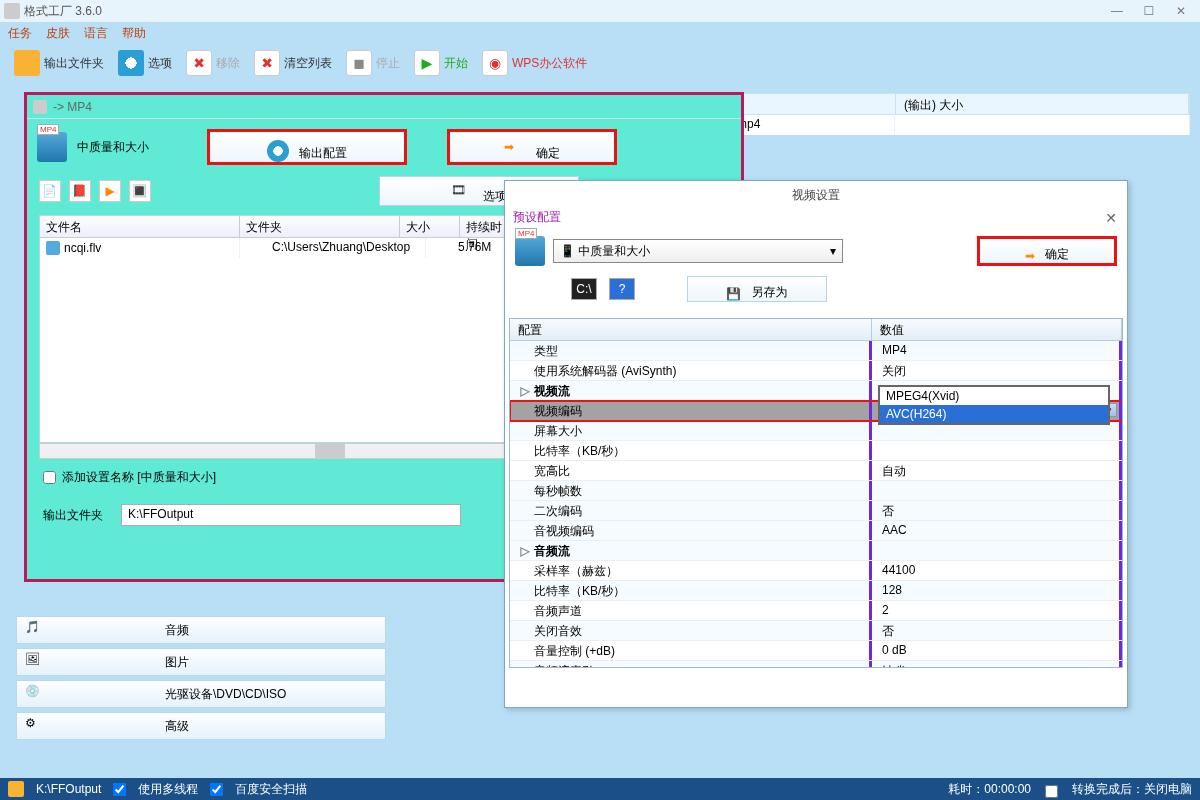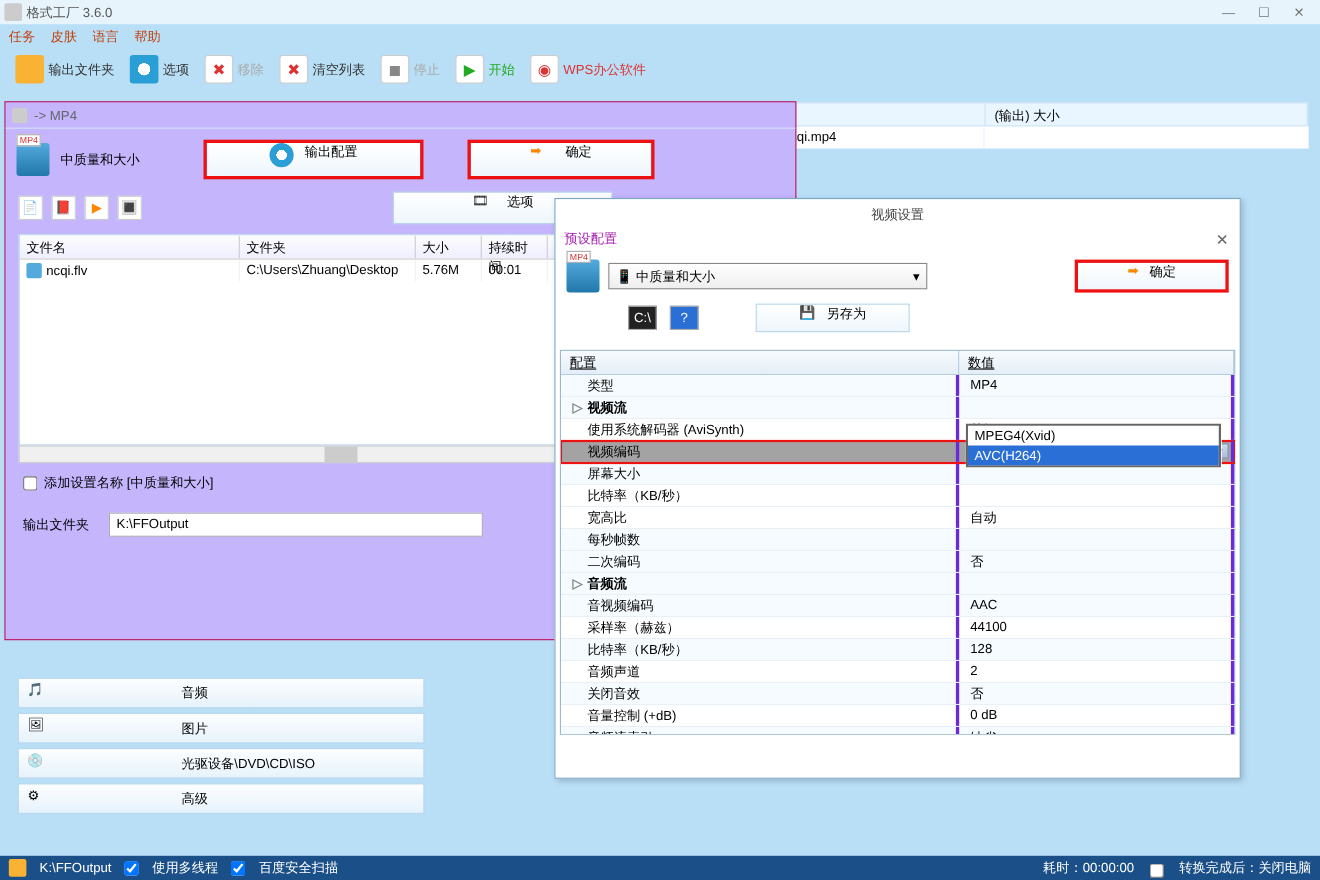--- a/index.html
+++ b/index.html
@@ -34,40 +34,40 @@
 .mainarea { position: absolute; left:0; right:0; top:82px; bottom:22px; }
 
 
 .qheader { position:absolute; left:355px; right:10px; top:11px; height:22px; display:flex; background:#eaf6ff; border:1px solid #c9e2f2; }
 .qheader > div { padding:3px 8px; border-right:1px solid #c9e2f2; white-space:nowrap; overflow:hidden;}
 .qrow { position:absolute; left:355px; right:10px; top:33px; height:20px; display:flex; background:#fff; }
 .qrow > div { padding:2px 8px; border-right:1px solid #eef; white-space:nowrap; overflow:hidden;}
 .col-src{width:120px;} .col-size{width:60px;} .col-state{width:100px;} .col-out{width:260px;} .col-osize{flex:1;}
 
 
-.mp4dlg { position:absolute; left:4px; top:10px; width:720px; height:490px; background:#c4b5fd; border:1px solid #be185d; }
+.mp4dlg { position:absolute; left:24px; top:10px; width:720px; height:490px; background:#5eead4; border:3px solid #be185d; }
 .mp4dlg .dlgtitle { height:24px; border-bottom:1px solid #d0e4f0; display:flex; align-items:center; padding:0 6px; color:#666; gap:6px;}
 .mp4dlg .dlgtitle .smico{width:14px;height:14px;background:#ccc;border-radius:2px;}
 .mp4dlg .toprow { display:flex; align-items:center; height:56px; padding:0 10px; gap:10px;}
 .mp4dlg .mp4icon{width:30px;height:30px;background:linear-gradient(#5ad,#27a);border-radius:3px;position:relative;}
 .mp4dlg .mp4icon::after{content:"MP4";position:absolute;top:-8px;left:0;font-size:8px;background:#fff;border:1px solid #aaa;padding:0 2px;color:#d33;}
-.bigbtn { height:36px; background:linear-gradient(#fff,#eef6fc); border:1px solid #b5d5ea; display:flex; align-items:flex-start; justify-content:center; gap:10px; cursor:pointer; padding:0 10px;}
+.bigbtn { height:36px; background:linear-gradient(#fff,#eef6fc); border:1px solid #b5d5ea; display:flex; align-items:flex-end; justify-content:center; gap:10px; cursor:pointer; padding:0 10px;}
 .bigbtn .bico{width:22px;height:22px;}
 .bigbtn.output{flex:0 0 200px;}
 .bigbtn.ok{flex:0 0 170px;}
 .frame-red { border:3px solid #e11; }
 
 .iconrow { display:flex; gap:8px; padding:0 12px; align-items:center; height:32px;}
 .iconrow .sico{width:22px;height:22px;border:1px solid #ccc;background:#fff;display:flex;align-items:center;justify-content:center;}
 .iconrow .optbtn{ margin-left:220px; width:200px; height:30px; }
 
-.filelist { margin:8px 12px 0 12px; border:1px solid #b5d5ea; height:192px; overflow:hidden; background:#fff;}
+.filelist { margin:8px 12px 0 12px; border:1px solid #b5d5ea; height:228px; overflow:hidden; background:#fff;}
 .filelist .hdr{display:flex;background:linear-gradient(#fdfdfd,#eef);border-bottom:1px solid #ccc;height:22px;}
 .filelist .hdr>div{padding:3px 6px;border-right:1px solid #ccc;}
-.filelist .row{display:flex;height:20px;}
+.filelist .row{display:flex;height:20px;gap:26px;}
 .filelist .row>div{padding:2px 6px;border-right:1px solid #f0f0f0;}
 .fc-name{width:200px;} .fc-folder{width:160px;} .fc-size{width:60px;} .fc-dur{width:60px;}
 .filelist .row .fc-name{display:flex;gap:4px;align-items:center;}
 .smfile{width:14px;height:14px;background:#5ad;border-radius:2px;}
 
 .scrollbar-h{height:16px;margin:0 12px;background:#f0f0f0;border:1px solid #ccc;position:relative;}
 .scrollbar-h .thumb{position:absolute;left:40%;width:30px;height:100%;background:#ccc;}
 
 .chkrow{padding:10px 16px;display:flex;align-items:center;gap:6px;}
 .chkrow input{width:13px;height:13px;}
@@ -89,21 +89,21 @@
 .viddlg .presetrow{display:flex;align-items:center;padding:4px 10px;gap:8px;}
 .viddlg .preseticon{width:30px;height:30px;background:linear-gradient(#5ad,#27a);border-radius:3px;position:relative;}
 .viddlg .preseticon::after{content:"MP4";position:absolute;top:-8px;left:0;font-size:8px;background:#fff;border:1px solid #aaa;padding:0 2px;color:#d33;}
 .viddlg .combo{flex:0 0 290px;height:24px;border:1px solid #888;background:linear-gradient(#fff,#eee);display:flex;align-items:center;padding:0 6px;justify-content:space-between;}
 .viddlg .okbtn{flex:0 0 140px;height:30px;}
 .viddlg .row2{display:flex;padding:6px 10px 10px 66px;gap:12px;align-items:center;}
 .viddlg .smbtn{width:26px;height:22px;border:1px solid #aaa;background:#eee;display:flex;align-items:center;justify-content:center;}
 .viddlg .savebtn{width:140px;height:26px;margin-left:40px;}
 
 .grid { margin:6px 4px 4px 4px; border:1px solid #9cb8cc; height:350px; overflow:hidden; position:relative;}
-.grid .ghd{display:flex;background:linear-gradient(#f7fbff,#e4eef6);height:22px;border-bottom:1px solid #b5cde0;text-decoration:underline;}
+.grid .ghd{display:flex;background:linear-gradient(#f7fbff,#e4eef6);height:22px;border-bottom:1px solid #b5cde0;}
 .grid .ghd>div{padding:3px 8px;border-right:1px solid #b5cde0;}
 .grid .gbody{overflow-y:auto;height:326px;}
 .grid .gr{display:flex;height:20px;border-bottom:1px solid #e8f0f6;background:#f6fbff;}
 .grid .gr.alt{background:#fff;}
 .grid .gr>div{padding:2px 10px;border-right:3px solid #6d28d9;white-space:nowrap;overflow:hidden;}
 .grid .gr.section{font-weight:bold;background:#f6fbff;}
 .gc-key{width:362px;} .gc-val{flex:1;}
 .grid .gr .tree{display:inline-block;width:10px;text-align:center;color:#888;margin-right:4px;}
 .grid .gr.hi{background:#a3a3a3;}
 .grid .dropdown-cell{position:relative;}
@@ -299,28 +299,28 @@
     <div class="grid">
       <div class="ghd">
         <div class="gc-key">配置</div>
         <div class="gc-val">数值</div>
       </div>
       <div class="gbody" id="gbody">
           <div class="gr">
             <div class="gc-key"><span class="tree"></span>类型</div>
             <div class="gc-val">MP4</div>
           </div>
+          <div class="gr alt">
+            <div class="gc-key"><span class="tree"></span>使用系统解码器 (AviSynth)</div>
+            <div class="gc-val">关闭</div>
+          </div>
           <div class="gr section">
             <div class="gc-key"><span class="tree">▷</span>视频流</div>
             <div class="gc-val"></div>
           </div>
-          <div class="gr alt">
-            <div class="gc-key"><span class="tree"></span>使用系统解码器 (AviSynth)</div>
-            <div class="gc-val">关闭</div>
-          </div>
           <div class="gr alt hi" style="outline: rgb(238, 17, 17) solid 2px; outline-offset: -1px;">
             <div class="gc-key"><span class="tree"></span>视频编码</div>
             <div class="gc-val dropdown-cell">AVC(H264)<span class="dd-arrow">▾</span></div>
           </div>
           <div class="gr">
             <div class="gc-key"><span class="tree"></span>屏幕大小</div>
             <div class="gc-val"></div>
           </div>
           <div class="gr alt">
             <div class="gc-key"><span class="tree"></span>比特率（KB/秒）</div>
@@ -331,27 +331,27 @@
             <div class="gc-val">自动</div>
           </div>
           <div class="gr">
             <div class="gc-key"><span class="tree"></span>每秒帧数</div>
             <div class="gc-val"></div>
           </div>
           <div class="gr">
             <div class="gc-key"><span class="tree"></span>二次编码</div>
             <div class="gc-val">否</div>
           </div>
+          <div class="gr">
+            <div class="gc-key"><span class="tree"></span>音视频编码</div>
+            <div class="gc-val">AAC</div>
+          </div>
           <div class="gr section alt">
             <div class="gc-key"><span class="tree">▷</span>音频流</div>
             <div class="gc-val"></div>
-          </div>
-          <div class="gr">
-            <div class="gc-key"><span class="tree"></span>音视频编码</div>
-            <div class="gc-val">AAC</div>
           </div>
           <div class="gr alt">
             <div class="gc-key"><span class="tree"></span>采样率（赫兹）</div>
             <div class="gc-val">44100</div>
           </div>
           <div class="gr">
             <div class="gc-key"><span class="tree"></span>比特率（KB/秒）</div>
             <div class="gc-val">128</div>
           </div>
           <div class="gr alt">

